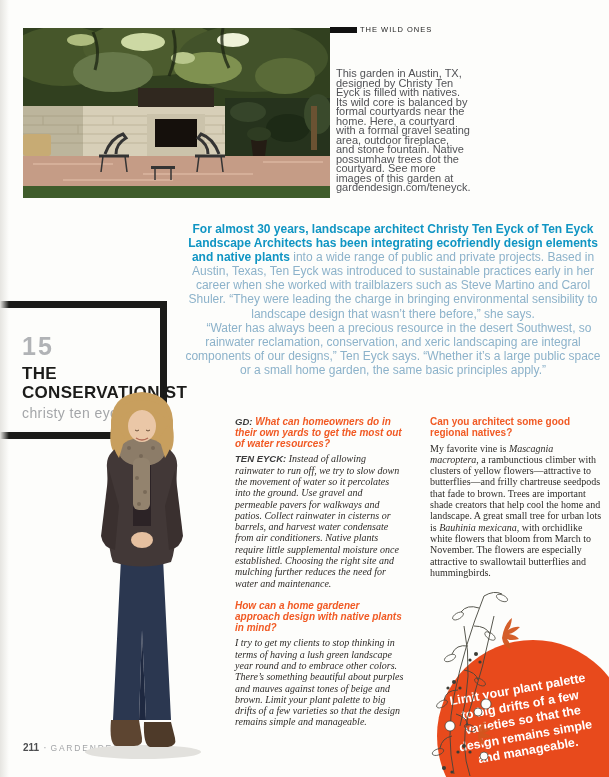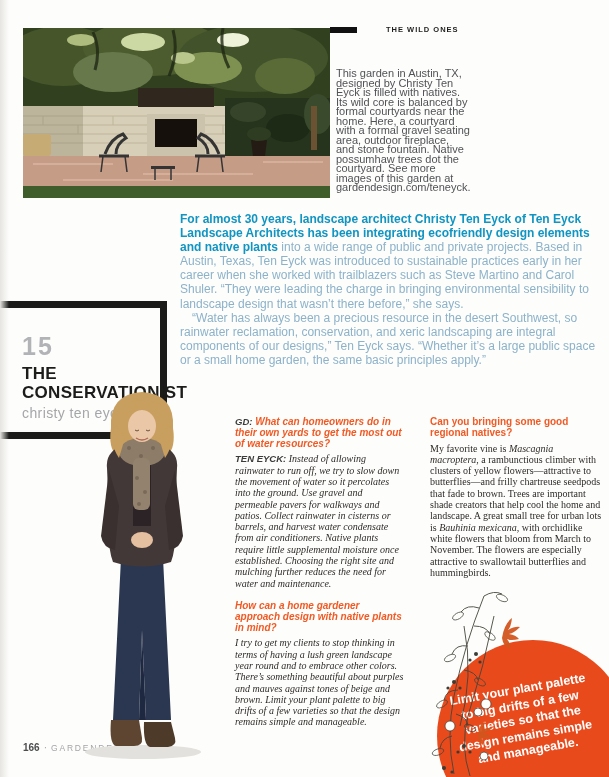--- a/index.html
+++ b/index.html
@@ -12,30 +12,30 @@
     background:linear-gradient(90deg,#e6e5e1,rgba(255,255,255,0)); z-index:5; pointer-events:none;
   }
 
   
   .garden-photo { position:absolute; left:23px; top:28px; width:307px; height:170px; z-index:1; }
   .garden-photo svg { display:block; width:100%; height:100%; }
 
   
   .section-tag { position:absolute; left:330px; top:25px; display:flex; align-items:center; z-index:2; }
   .tag-bar { width:27px; height:6px; background:#111; margin-right:3px; }
-  .tag-label { font-size:7.5px; font-weight:bold; letter-spacing:1px; color:#1e1e1e;margin-left:26px; }
+  .tag-label { font-size:7.5px; font-weight:normal; letter-spacing:1px; color:#1e1e1e; }
 
   
   .caption {
     position:absolute; left:336px; top:69px; width:134px; margin:0;
     font-size:11px; line-height:9.5px; color:#515256; z-index:2;
   }
 
   
-  .intro { position:absolute; left:180px; top:212px; width:426px; z-index:2; }
+  .intro { position:absolute; left:180px; top:222px; width:426px; z-index:2;text-align:center; }
   .intro p { margin:0; font-size:12px; line-height:14.1px; color:#8cb2ca; }
   .intro-bold { font-weight:bold; color:#1095c3; }
   .intro-p2 { text-indent:12px; }
 
   
   .profile-frame {
     position:absolute; left:-14px; top:301px; width:181px; height:138px;
     border:7px solid #1b1b19; box-sizing:border-box; z-index:1;
   }
   .profile { position:absolute; left:22px; top:332px; z-index:2; width:150px; }
@@ -217,21 +217,21 @@
   </div>
 
   <div class="col col-left">
     <p class="q"><span class="q-prefix">GD:</span> <span>What can homeowners do in their own yards to get the most out of water resources?</span></p>
     <p class="a"><span class="a-prefix">TEN EYCK:</span> <span>Instead of allowing rainwater to run off, we try to slow down the movement of water so it percolates into the ground. Use gravel and permeable pavers for walkways and patios. Collect rainwater in cisterns or barrels, and harvest water condensate from air conditioners. Native plants require little supplemental moisture once established. Choosing the right site and mulching further reduces the need for water and maintenance.</span></p>
     <p class="q q2">How can a home gardener approach design with native plants in mind?</p>
     <p class="a">I try to get my clients to stop thinking in terms of having a lush green landscape year round and to embrace other colors. There’s something beautiful about purples and mauves against tones of beige and brown. Limit your plant palette to big drifts of a few varieties so that the design remains simple and manageable.</p>
   </div>
 
   <div class="col col-right">
-    <p class="q">Can you bringing some good regional natives?</p>
+    <p class="q">Can you architect some good regional natives?</p>
     <p class="a"><span>My favorite vine is </span><i>Mascagnia macroptera</i><span>, a rambunctious climber with clusters of yellow flowers—attractive to butterflies—and frilly chartreuse seedpods that fade to brown. Trees are important shade creators that help cool the home and landscape. A great small tree for urban lots is </span><i>Bauhinia mexicana</i><span>, with orchidlike white flowers that bloom from March to November. The flowers are especially attractive to swallowtail butterflies and hummingbirds.</span></p>
   </div>
 
   <div class="botanical">
     <svg viewBox="0 0 132 191">
       <g stroke="#45453c" stroke-width="1" fill="none" opacity="0.9">
         <path d="M60 10 Q40 60 30 110 Q22 150 30 188"></path>
         <path d="M70 30 Q60 80 44 130 Q36 160 46 190"></path>
         <path d="M40 40 Q50 90 36 140"></path>
         <path d="M60 10 q10 -6 18 -2 M55 22 q-12 -4 -18 4 M50 40 q12 0 16 8 M44 60 q-12 -2 -16 8 M40 84 q12 2 14 10 M34 104 q-12 0 -14 10 M32 128 q12 4 12 12 M28 150 q-10 2 -12 12"></path>
@@ -271,18 +271,18 @@
         <path d="M54 150 q0 -10 7 -15 q-1 7 -3 9 q6 -3 10 -2 q-5 5 -9 5 q6 1 8 4 q-7 2 -10 0 q3 4 2 8 q-5 -3 -5 -9 z"></path>
       </g>
     </svg>
   </div>
 
   <div class="pull-circle">
     <div class="pull-text">Limit your plant palette to big drifts of a few varieties so that the design remains simple and manageable.</div>
   </div>
 
   <div class="footer">
-    <span class="pg">166</span>
+    <span class="pg">211</span>
     <span class="sep">·</span>
     <span class="site">GARDENDESIGN.COM</span>
   </div>
 
 </div>
 
 </body></html>

